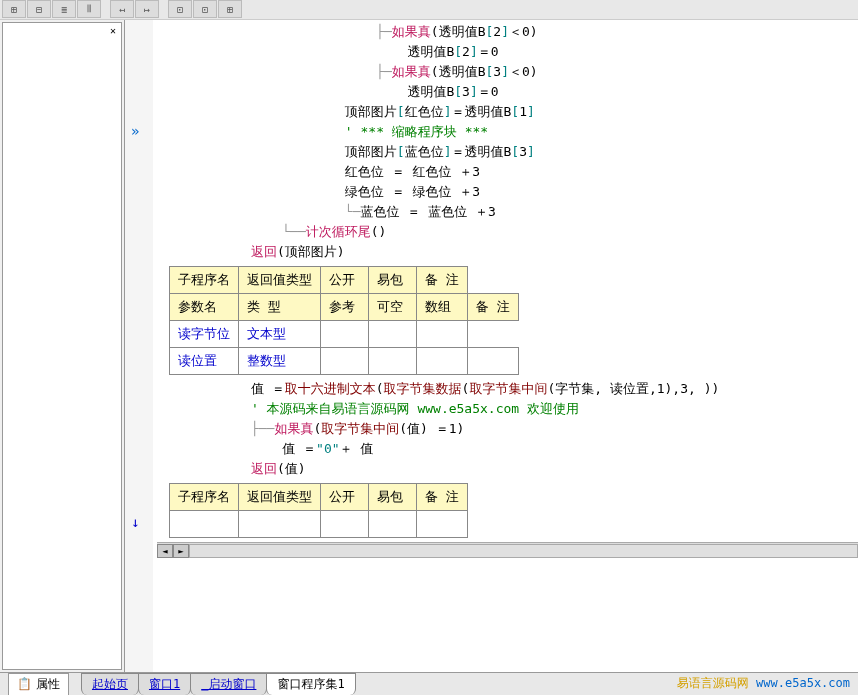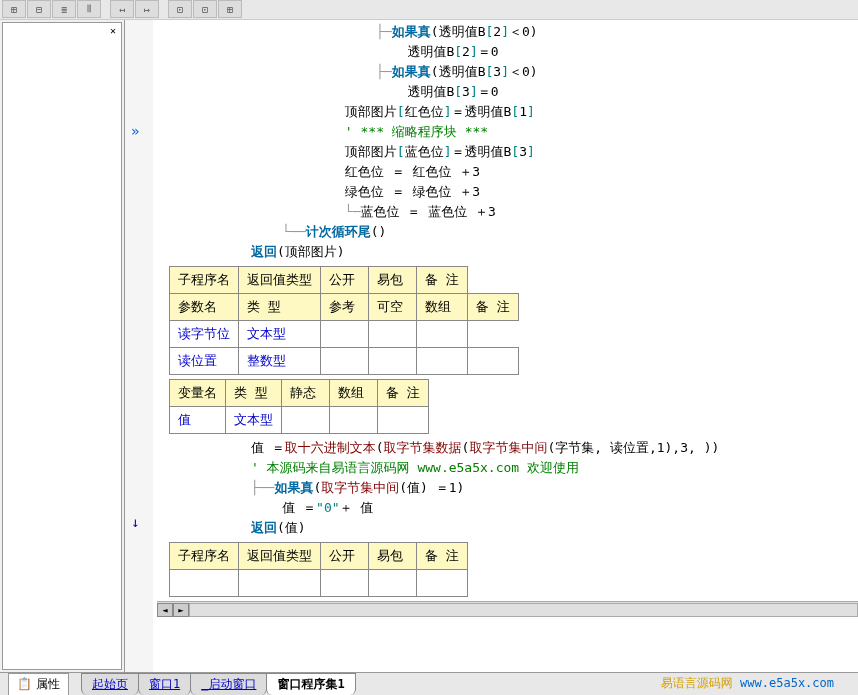--- a/index.html
+++ b/index.html
@@ -68,21 +68,21 @@
 }
 .code-content {
   padding-left: 32px;
   padding-top: 2px;
   font-size: 13px;
   line-height: 20px;
   white-space: nowrap;
 }
 .code-line { height: 20px; display: flex; align-items: center; }
 .tree-marker { color: #999; font-family: monospace; }
-.kw { color: #0369a1; font-weight: bold; }
+.kw { color: #be185d; }
 .fn { color: #800000; }
 .var { color: #000; }
 .num { color: #000; }
 .str { color: #008080; }
 .comment { color: #008000; }
 .op { color: #000; }
 .bracket { color: #008080; }
 .gutter-mark {
   position: absolute;
   left: 6px;
@@ -139,27 +139,27 @@
   border-bottom: none;
   background: #ddd;
   margin-right: -1px;
   border-radius: 0 0 6px 6px;
   font-size: 12px;
   color: #0000cc;
   text-decoration: underline;
 }
 .tab.active {
   background: #fff;
-  font-weight: bold;
+  font-weight: normal;
   color: #000;
   text-decoration: none;
 }
 .footer-link {
   position: absolute;
-  right: 24px;
+  right: 8px;
   bottom: 3px;
   color: #0066cc;
   font-size: 12px;
 }
 .footer-link .cn { color: #d4a000; }
 .hscroll {
   height: 16px;
   background: #ddd;
   border-top: 1px solid #aaa;
   display: flex;
@@ -243,38 +243,20 @@
               <tr>
                 <td><span class="link-val">读位置</span></td>
                 <td><span class="link-val">整数型</span></td>
                 <td><span class=""></span></td>
                 <td><span class=""></span></td>
                 <td><span class=""></span></td>
                 <td><span class=""></span></td>
               </tr>
             </tbody>
           </table>
-          <table class="def-table">
-            <tbody>
-              <tr>
-                <th>变量名</th>
-                <th>类 型</th>
-                <th>静态</th>
-                <th>数组</th>
-                <th>备 注</th>
-              </tr>
-              <tr>
-                <td><span class="link-val">值</span></td>
-                <td><span class="link-val">文本型</span></td>
-                <td><span class=""></span></td>
-                <td><span class=""></span></td>
-                <td><span class=""></span></td>
-              </tr>
-            </tbody>
-          </table>
         </div>
         <div class="code-line">&nbsp;&nbsp;&nbsp;&nbsp;&nbsp;&nbsp;&nbsp;&nbsp;&nbsp;&nbsp;&nbsp;&nbsp;<span class="var">值 ＝ </span><span class="fn">取十六进制文本</span><span class="op"> (</span><span class="fn">取字节集数据</span><span class="op"> (</span><span class="fn">取字节集中间</span><span class="op"> (</span><span class="var">字节集, 读位置, </span><span class="num">1</span><span class="op">), </span><span class="num">3</span><span class="op">, ))</span></div>
         <div class="code-line">&nbsp;&nbsp;&nbsp;&nbsp;&nbsp;&nbsp;&nbsp;&nbsp;&nbsp;&nbsp;&nbsp;&nbsp;<span class="comment">' 本源码来自易语言源码网 www.e5a5x.com  欢迎使用</span></div>
         <div class="code-line">&nbsp;&nbsp;&nbsp;&nbsp;&nbsp;&nbsp;&nbsp;&nbsp;&nbsp;&nbsp;&nbsp;&nbsp;<span class="tree-marker">├──</span><span class="kw">如果真</span><span class="op"> (</span><span class="fn">取字节集中间</span><span class="op"> (</span><span class="var">值</span><span class="op">) ＝ </span><span class="num">1</span><span class="op">)</span></div>
         <div class="code-line">&nbsp;&nbsp;&nbsp;&nbsp;&nbsp;&nbsp;&nbsp;&nbsp;&nbsp;&nbsp;&nbsp;&nbsp;&nbsp;&nbsp;&nbsp;&nbsp;<span class="var">值 ＝ </span><span class="str">"0"</span><span class="var"> ＋ 值</span></div>
         <div class="code-line">&nbsp;&nbsp;&nbsp;&nbsp;&nbsp;&nbsp;&nbsp;&nbsp;&nbsp;&nbsp;&nbsp;&nbsp;<span class="kw">返回</span><span class="op"> (</span><span class="var">值</span><span class="op">)</span></div>
         <div style="margin-left:12px">
           <table class="def-table">
             <tbody>
               <tr>

